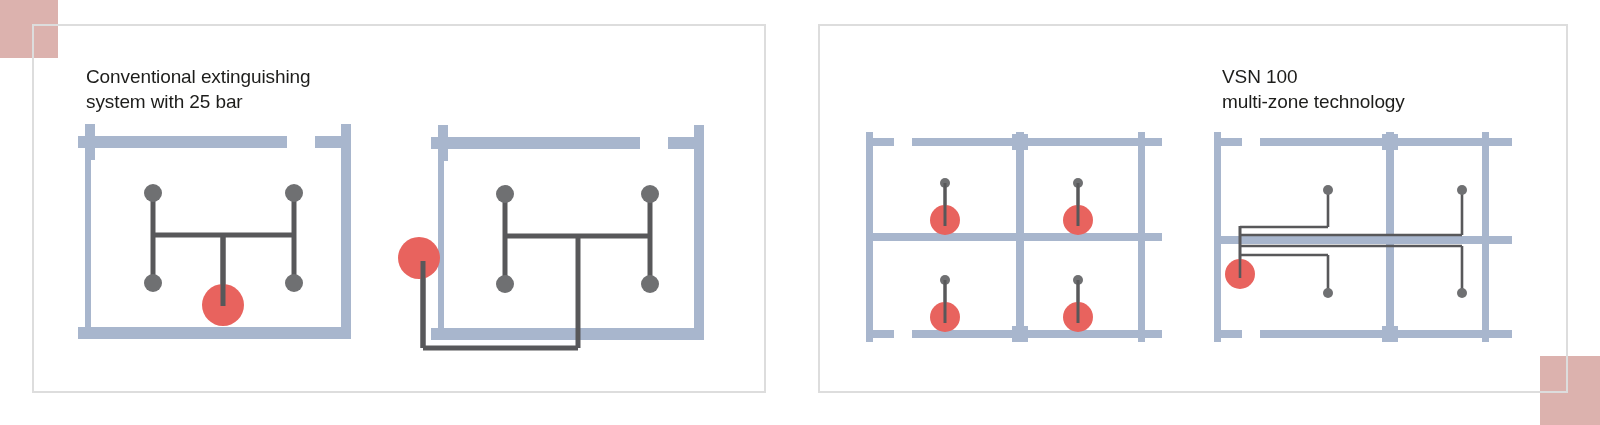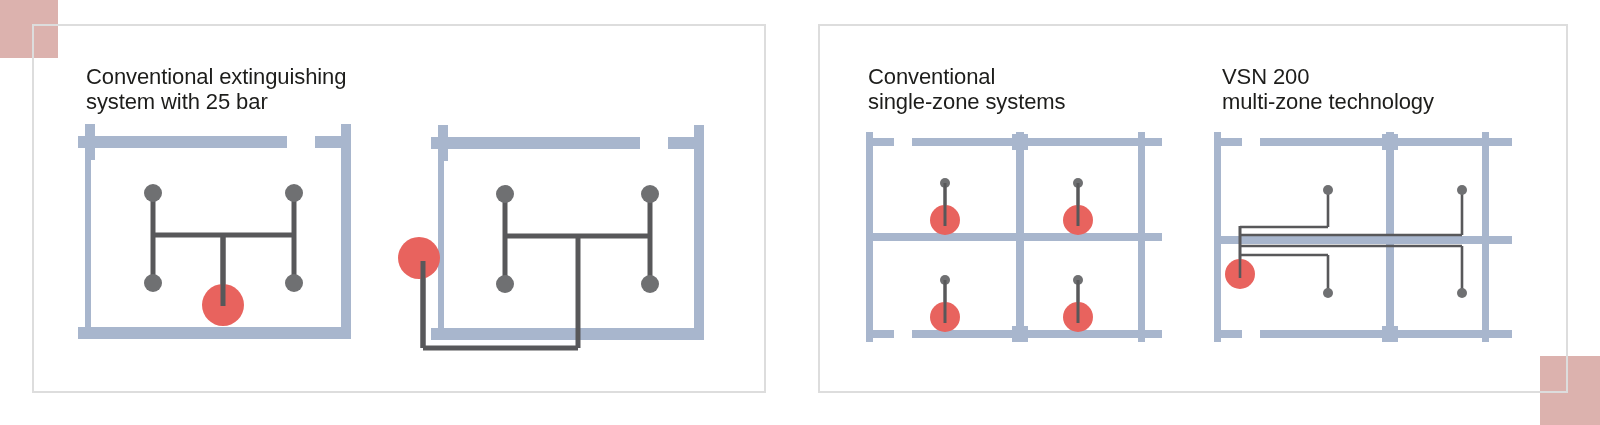--- a/index.html
+++ b/index.html
@@ -21,21 +21,21 @@
   }
   .panel {
     position: absolute;
     border: 2px solid #dddddd;
     background: transparent;
     box-sizing: border-box;
   }
   .caption {
     position: absolute;
     font-family: "Liberation Sans", sans-serif;
-    font-size: 22px;
+    font-size: 19px;
     line-height: 25px;
     color: #1d1d1b;
     white-space: pre-line;
     letter-spacing: -0.1px;
   }
   .svg-wrap {
     position: absolute;
   }
   svg { display: block; overflow: visible; }
 </style>
@@ -124,24 +124,22 @@
       </g>
       <g>
         <circle cx="29" cy="140" r="21" fill="#e8635e"></circle>
         <line x1="33" y1="230" x2="33" y2="143" stroke="#58585a" stroke-width="5"></line>
       </g>
     </svg>
   </div>
 
   <div class="panel" style="left:818px; top:24px; width:750px; height:369px;"></div>
 
-  <div class="caption" style="left:868px; top:64px; width:300px;">Conventional
-single-zone systems</div>
-
-  <div class="caption" style="left:1222px; top:64px; width:300px;">VSN 200
+
+  <div class="caption" style="left:1222px; top:64px; width:300px;">VSN 100
 multi-zone technology</div>
 
   <div class="svg-wrap" style="left:852px; top:128px; width:310px; height:225px;">
     <svg width="310" height="225" viewBox="0 0 310 225">
       <g fill="#a8b6cd">
 
         <rect x="14" y="4" width="7" height="210" fill="#a8b6cd"></rect>
 
         <rect x="286" y="4" width="7" height="210" fill="#a8b6cd"></rect>
 

